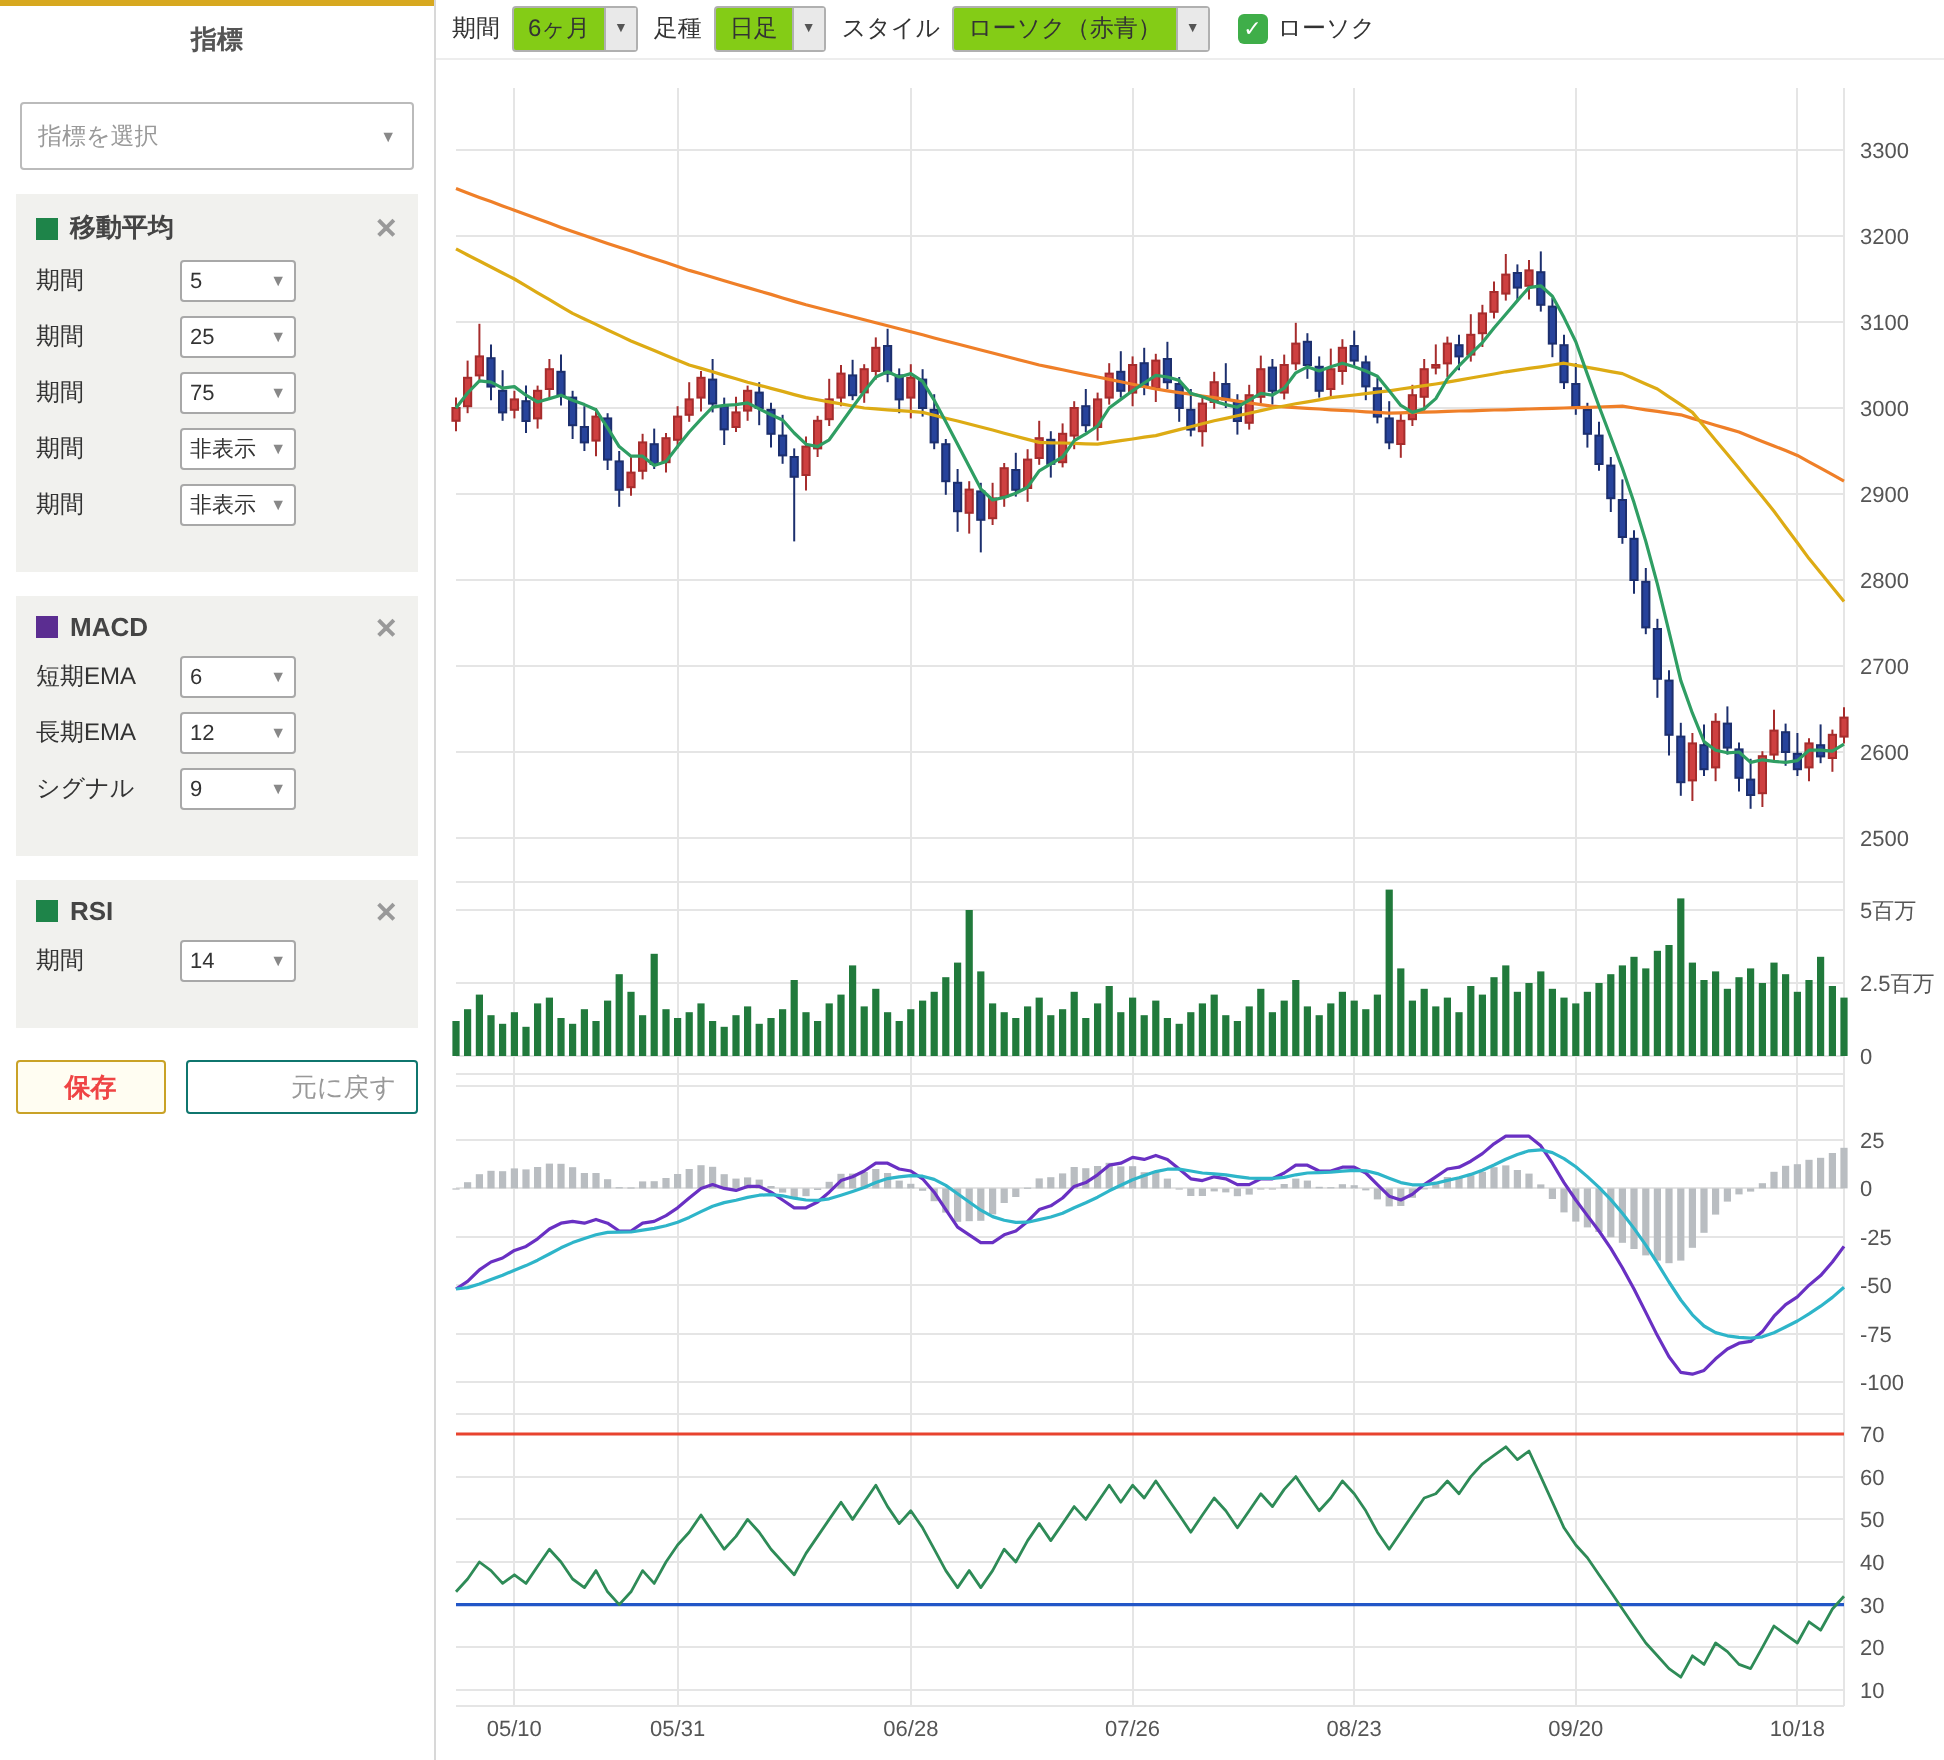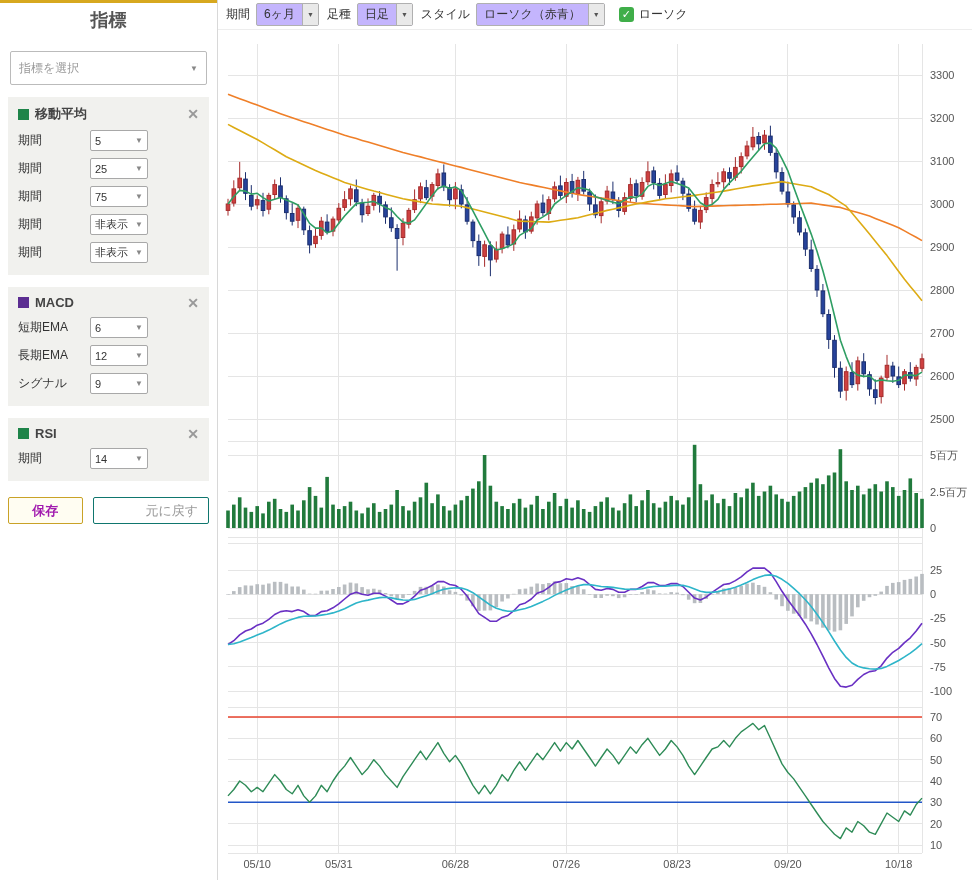--- a/index.html
+++ b/index.html
@@ -1,43 +1,43 @@
 <!DOCTYPE html>
 <html><head>
 <meta charset="utf-8">
 <style>
   html,body{margin:0;padding:0;}
   body{width:972px;height:880px;display:flex;background:#fff;font-family:"Liberation Sans",sans-serif;overflow:hidden;}
 
   
   .sidebar{width:218px;box-sizing:border-box;border-right:1px solid #d8d8d8;background:#fff;}
   .tabs{display:flex;height:37px;}
-  .tab{flex:1;display:flex;align-items:center;justify-content:center;font-size:18px;cursor:pointer;box-sizing:border-box;}
+  .tab{flex:1;display:flex;align-items:center;justify-content:center;font-size:13px;cursor:pointer;box-sizing:border-box;}
   .tab.active{background:#fff;border-top:3px solid #d7a81f;font-weight:bold;color:#555;}
   .tab.inactive{background:#fbf2d8;color:#b8922a;border-bottom:1px solid #eee;}
   .select-box{margin:14px 10px 4px;height:24px;border:1px solid #bbb;border-radius:2px;display:flex;align-items:center;justify-content:space-between;padding:4px 8px;font-size:12px;color:#999;background:#fff;cursor:pointer;}
   .dd-arrow{font-size:8px;color:#888;}
-  .panel{background:#f1f1ee;margin:12px 8px 0;padding:8px 10px 5px;}
+  .panel{background:#f1f1ee;margin:12px 8px 0;padding:8px 10px 16px;}
   .panel-head{display:flex;align-items:center;font-size:13px;font-weight:bold;color:#444;margin-bottom:4px;}
   .swatch{width:11px;height:11px;margin-right:6px;flex:0 0 auto;}
   .close{margin-left:auto;color:#999;font-size:14px;cursor:pointer;line-height:1;}
   .prow{display:flex;align-items:center;margin:7px 0;}
   .plabel{width:72px;font-size:12px;color:#333;}
   .pselect{width:58px;height:21px;box-sizing:border-box;border:1px solid #a8a8a8;background:#fff;display:flex;align-items:center;justify-content:space-between;padding:0 4px;font-size:11px;color:#333;border-radius:2px;cursor:pointer;}
   .btnrow{display:flex;gap:10px;margin:16px 8px 0;}
   .btn{flex:1;height:27px;font-size:13px;border-radius:2px;cursor:pointer;}
-  .btn.save{background:#fffdf2;border:1px solid #c9a227;color:#a21caf;font-weight:bold;}
+  .btn.save{background:#fffdf2;border:1px solid #c9a227;color:#ef4444;font-weight:bold;}
   .btn.reset{background:#fff;border:1px solid #0f766e;color:#999;padding-left:48px;}
 
   
   .main{flex:1;display:flex;flex-direction:column;}
   .toolbar{height:30px;display:flex;align-items:center;padding-left:6px;font-size:12px;color:#333;border-bottom:1px solid #ededed;}
   .tlabel{margin:0 6px 0 8px;}
   .tlabel:first-child{margin-left:2px;}
-  .ddc{display:inline-flex;align-items:stretch;border:1px solid #b0b0b0;border-radius:2px;height:21px;background:#c4b5fd;cursor:pointer;}
+  .ddc{display:inline-flex;align-items:stretch;border:1px solid #b0b0b0;border-radius:2px;height:21px;background:#84cc16;cursor:pointer;}
   .ddval{display:flex;align-items:center;padding:0 7px;font-size:12px;color:#333;white-space:nowrap;}
   .ddbtn{display:flex;align-items:center;padding:0 4px;border-left:1px solid #b0b0b0;background:#e9e9e9;font-size:7px;color:#555;}
   .checkbox{width:15px;height:15px;background:#3fae49;border-radius:3px;display:inline-flex;align-items:center;justify-content:center;color:#fff;font-size:11px;margin-left:14px;cursor:pointer;flex:0 0 auto;}
   .cblabel{margin-left:5px;}
   .chart-wrap{flex:1;}
   svg{display:block;}
 
   
   .grid{stroke:#e5e5e5;stroke-width:1;shape-rendering:crispEdges;}
   .tick{font-size:11px;fill:#555;font-family:"Liberation Sans",sans-serif;}

